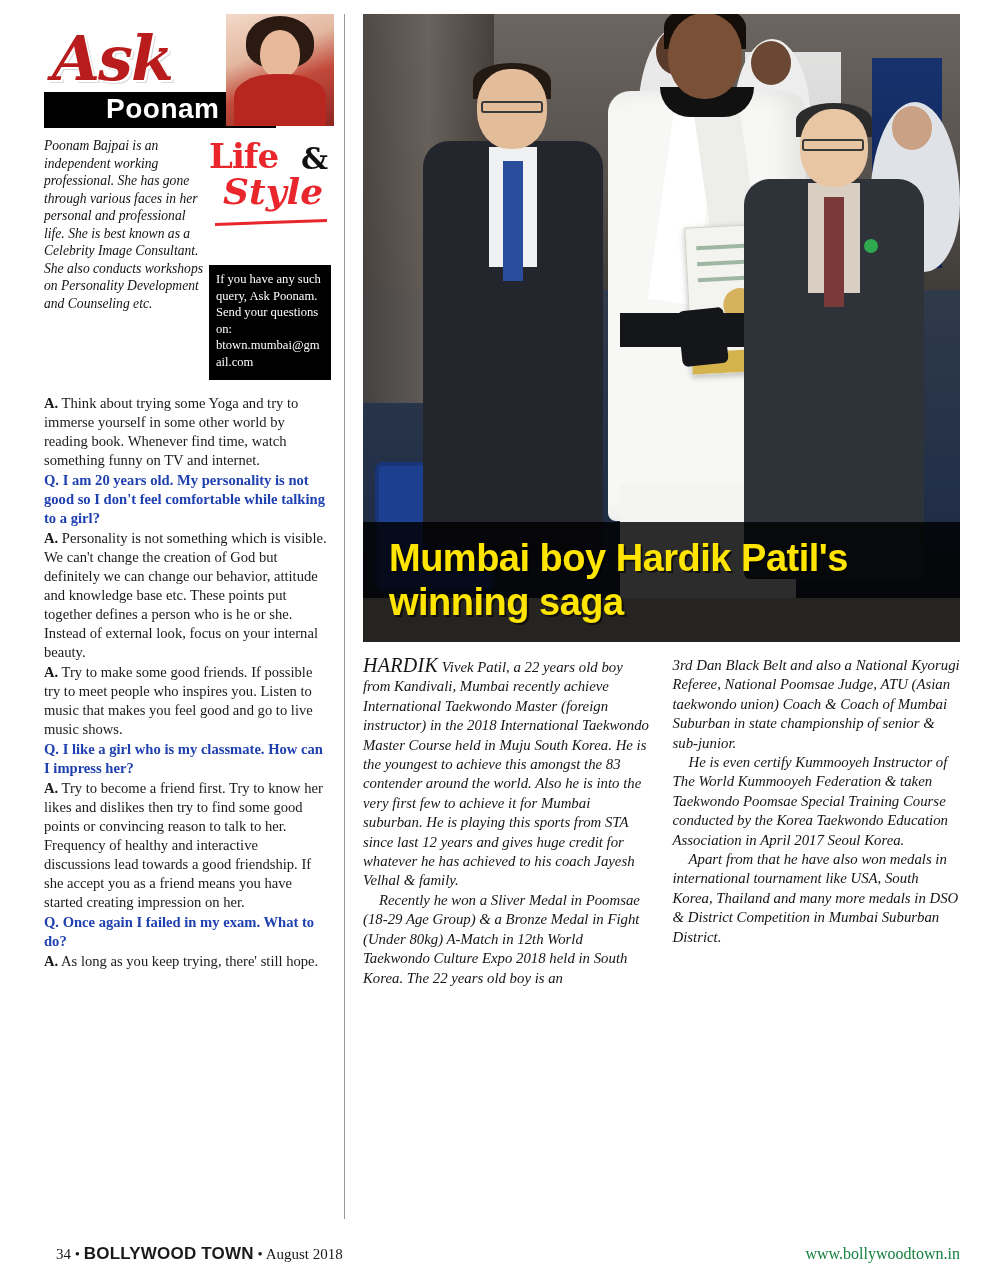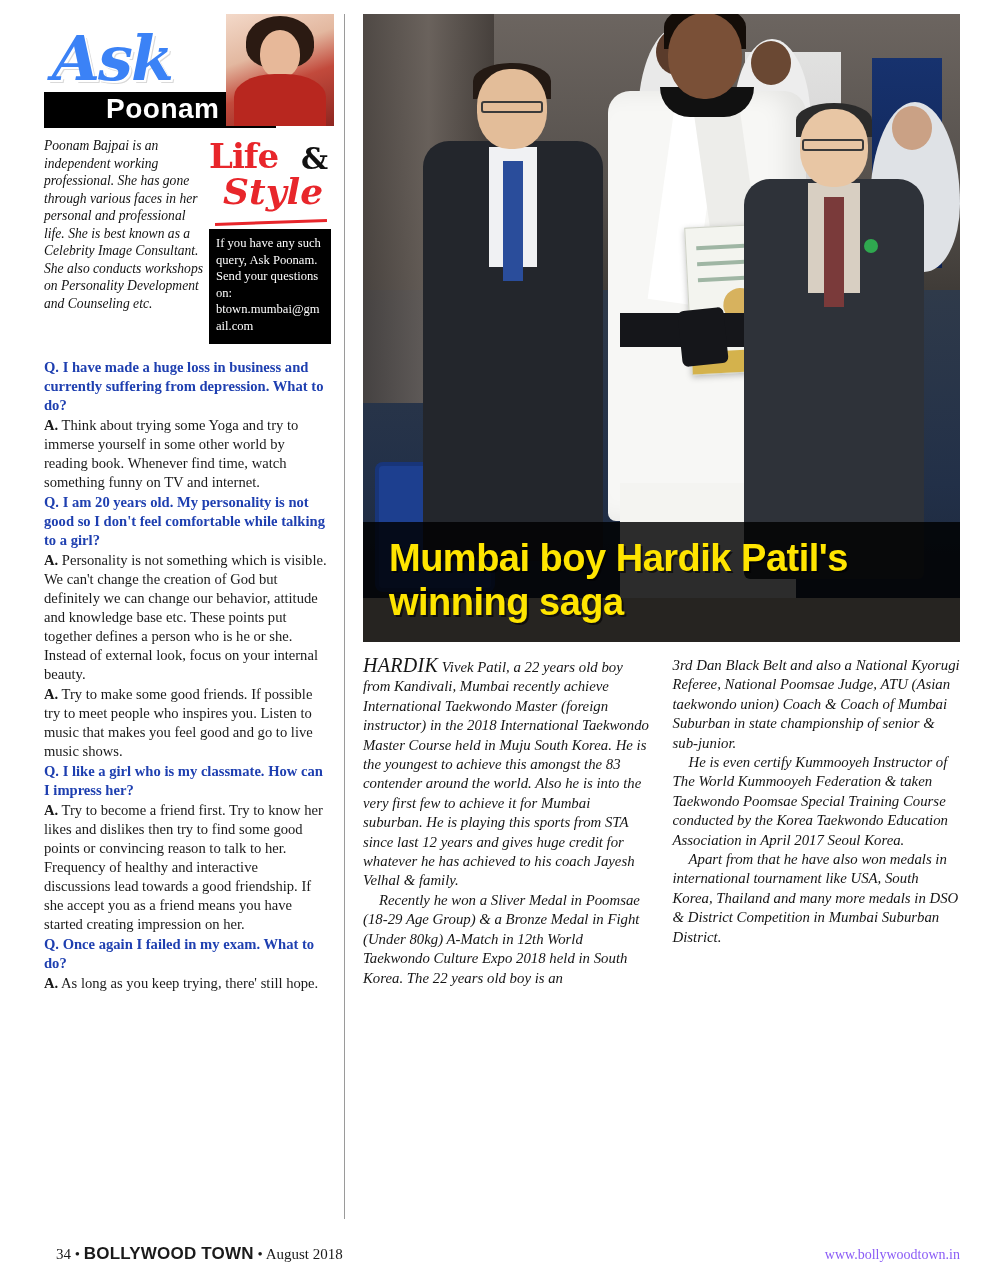--- a/index.html
+++ b/index.html
@@ -58,21 +58,21 @@
   .mh-ask {
     position: absolute;
     left: 8px;
     top: 14px;
     font-family: "DejaVu Serif", serif;
     font-style: italic;
     font-weight: bold;
     font-size: 62px;
     line-height: 62px;
     letter-spacing: -2px;
-    color: #3b82f6;
+    color: #b91c1c;
     text-shadow: 2px 2px 0 #ffffff, 3px 3px 0 #d9d9d9;
     z-index: 3;
   }
   .mh-poonam {
     position: absolute;
     left: 62px;
     top: 80px;
     color: #ffffff;
     font-family: "Liberation Sans", sans-serif;
     font-weight: bold;
@@ -171,20 +171,21 @@
     transform: rotate(-2deg);
   }
   .ls-note {
     background: #000;
     color: #fff;
     font-family: "Liberation Serif", serif;
     font-size: 12.6px;
     line-height: 16.5px;
     padding: 6px 7px 10px 7px;
     word-break: break-word;
+    margin-top: 36px;
   }
 
   
   .qa {
     font-size: 14.6px;
     line-height: 19px;
     color: #1a1a1a;
   }
   .qa p { margin: 0 0 1px 0; }
   .q {
@@ -369,21 +370,21 @@
     justify-content: space-between;
     font-family: "Liberation Serif", serif;
   }
   .foot-left { font-size: 15px; color: #1a1a1a; }
   .foot-left .brand {
     font-family: "Liberation Sans", sans-serif;
     font-weight: bold;
     font-size: 17px;
     letter-spacing: .2px;
   }
-  .foot-right { font-size: 14px; color: #8b5cf6; }
+  .foot-right { font-size: 16px; color: #15803d; }
 </style>
 </head>
 <body>
 
 <div class="page">
   <div class="columns">
 
     <div class="col-left">
 
       <div class="masthead">
@@ -404,21 +405,20 @@
             <span class="ls-life">Life</span>
             <span class="ls-amp">&amp;</span>
             <span class="ls-style">Style</span>
             <span class="ls-underline"></span>
           </div>
           <div class="ls-note">If you have any such query, Ask Poonam. Send your questions on: btown.mumbai@gmail.com</div>
         </div>
       </div>
 
       <div class="qa">
-        <p class="q">Q. I have made a huge loss in business and currently suffering from depression. What to do?</p>
         <p><span class="a-label">A.</span><span> Think about trying some Yoga and try to immerse yourself in some other world by reading book. Whenever find time, watch something funny on TV and internet.</span></p>
 
         <p class="q">Q. I am 20 years old. My personality is not good so I don't feel comfortable while talking to a girl?</p>
         <p><span class="a-label">A.</span><span> Personality is not something which is visible. We can't change the creation of God but definitely we can change our behavior, attitude and knowledge base etc. These points put together defines a person who is he or she. Instead of external look, focus on your internal beauty.</span></p>
 
         <p><span class="a-label">A.</span><span> Try to make some good friends. If possible try to meet people who inspires you. Listen to music that makes you feel good and go to live music shows.</span></p>
 
         <p class="q">Q. I like a girl who is my classmate. How can I impress her?</p>
         <p><span class="a-label">A.</span><span> Try to become a friend first. Try to know her likes and dislikes then try to find some good points or convincing reason to talk to her. Frequency of healthy and interactive discussions lead towards a good friendship. If she accept you as a friend means you have started creating impression on her.</span></p>
 

